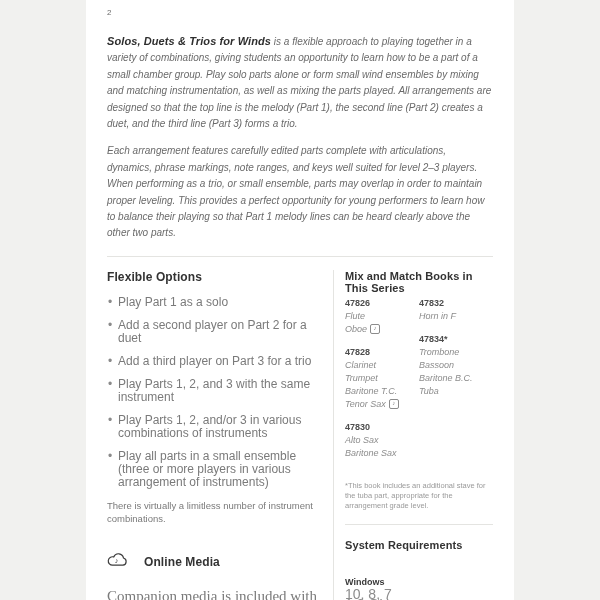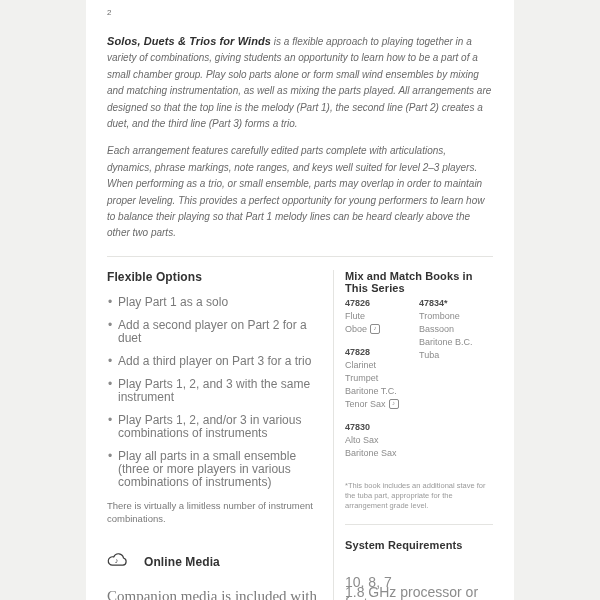--- a/index.html
+++ b/index.html
@@ -29,21 +29,21 @@
   .bullets li:before{content:"•";position:absolute;left:1px;top:0;color:#8a8a8a;}
   .closing{font-size:9.5px;line-height:13px;color:#7a7a7a;margin:2px 0 0;}
   .om-head{display:flex;align-items:center;gap:7px;margin:22px 0 12px;}
   .om-head h2{margin:8px;text-align:center;}
   .om-intro{font-size:15px;line-height:14px;color:#7a7a7a;margin:0 0 12px;font-family:Liberation Serif, serif;}
   .books-title{font-size:11px;margin-bottom:4px;}
   .books-grid{display:flex;}
   .bcol{width:50%;}
   .bgroup{margin-bottom:11px;}
   .bnum{font-size:9px;font-weight:bold;color:#4d4d4d;margin-bottom:2px;}
-  .binst{font-size:9px;line-height:13px;color:#8c8c8c;display:flex;align-items:center;gap:3px;}
+  .binst{font-size:9px;line-height:13px;color:#8c8c8c;display:flex;align-items:center;gap:3px;font-style:italic;}
   .note-chip{
     width:8px;height:8px;border:1px solid #8c8c8c;border-radius:2px;
     font-size:6px;line-height:7px;text-align:center;color:#8c8c8c;display:inline-block;
   }
   .footnote{font-size:7.5px;line-height:10px;color:#9a9a9a;margin-top:10px;}
   .sr-divider{border-top:1px solid #e4e4e1;margin:13px 0 14px;}
   .sr h2{font-size:11px;margin-bottom:26px;}
   .os{margin-bottom:11px;}
   .os-title{font-size:9px;font-weight:bold;color:#3a3a3a;margin-bottom:2px;}
   .os-line{font-size:14px;line-height:10.5px;color:#8c8c8c;}
@@ -62,21 +62,21 @@
   <div class="columns">
 
     <div class="col-left">
       <h2>Flexible Options</h2>
       <ul class="bullets">
         <li>Play Part 1 as a solo</li>
         <li>Add a second player on Part 2 for a duet</li>
         <li>Add a third player on Part 3 for a trio</li>
         <li>Play Parts 1, 2, and 3 with the same instrument</li>
         <li>Play Parts 1, 2, and/or 3 in various combinations of instruments</li>
-        <li>Play all parts in a small ensemble (three or more players in various combinations of instruments)</li>
+        <li>Play all parts in a small ensemble (three or more players in various arrangement of instruments)</li>
       </ul>
       <p class="closing">There is virtually a limitless number of instrument combinations.</p>
 
       <div class="om-head">
         <span>
           <svg width="22" height="15" viewBox="0 0 24 16">
             <path d="M6.2 14.2 a4.6 4.6 0 1 1 1.1-9 A5.6 5.6 0 0 1 18 6.4 A4 4 0 0 1 17.4 14.2 Z" fill="none" stroke="#3c3c3c" stroke-width="1.3"></path>
             <text x="8.5" y="11.5" font-size="8" fill="#3c3c3c">♪</text>
           </svg>
         </span>
@@ -112,36 +112,41 @@
               </div>
           </div>
           <div class="bgroup">
             <div class="bnum">47830</div>
             <div class="binst">Alto Sax</div>
             <div class="binst">Baritone Sax</div>
           </div>
         </div>
         <div class="bcol">
           <div class="bgroup">
+            <div class="bnum">47832</div>
+            <div class="binst">Horn in F</div>
+          </div>
+          <div class="bgroup">
             <div class="bnum">47834*</div>
             <div class="binst">Trombone</div>
             <div class="binst">Bassoon</div>
             <div class="binst">Baritone B.C.</div>
             <div class="binst">Tuba</div>
           </div>
         </div>
       </div>
 
       <div class="footnote">*This book includes an additional stave for the tuba part, appropriate for the arrangement grade level.</div>
 
       <div class="sr-divider"></div>
 
       <div class="sr">
         <h2>System Requirements</h2>
         <div class="os">
+          <div class="os-title">Windows</div>
           <div class="os-line">10, 8, 7</div>
           <div class="os-line">1.8 GHz processor or faster</div>
 
         </div>
 
       </div>
     </div>
 
   </div>
 </div>

